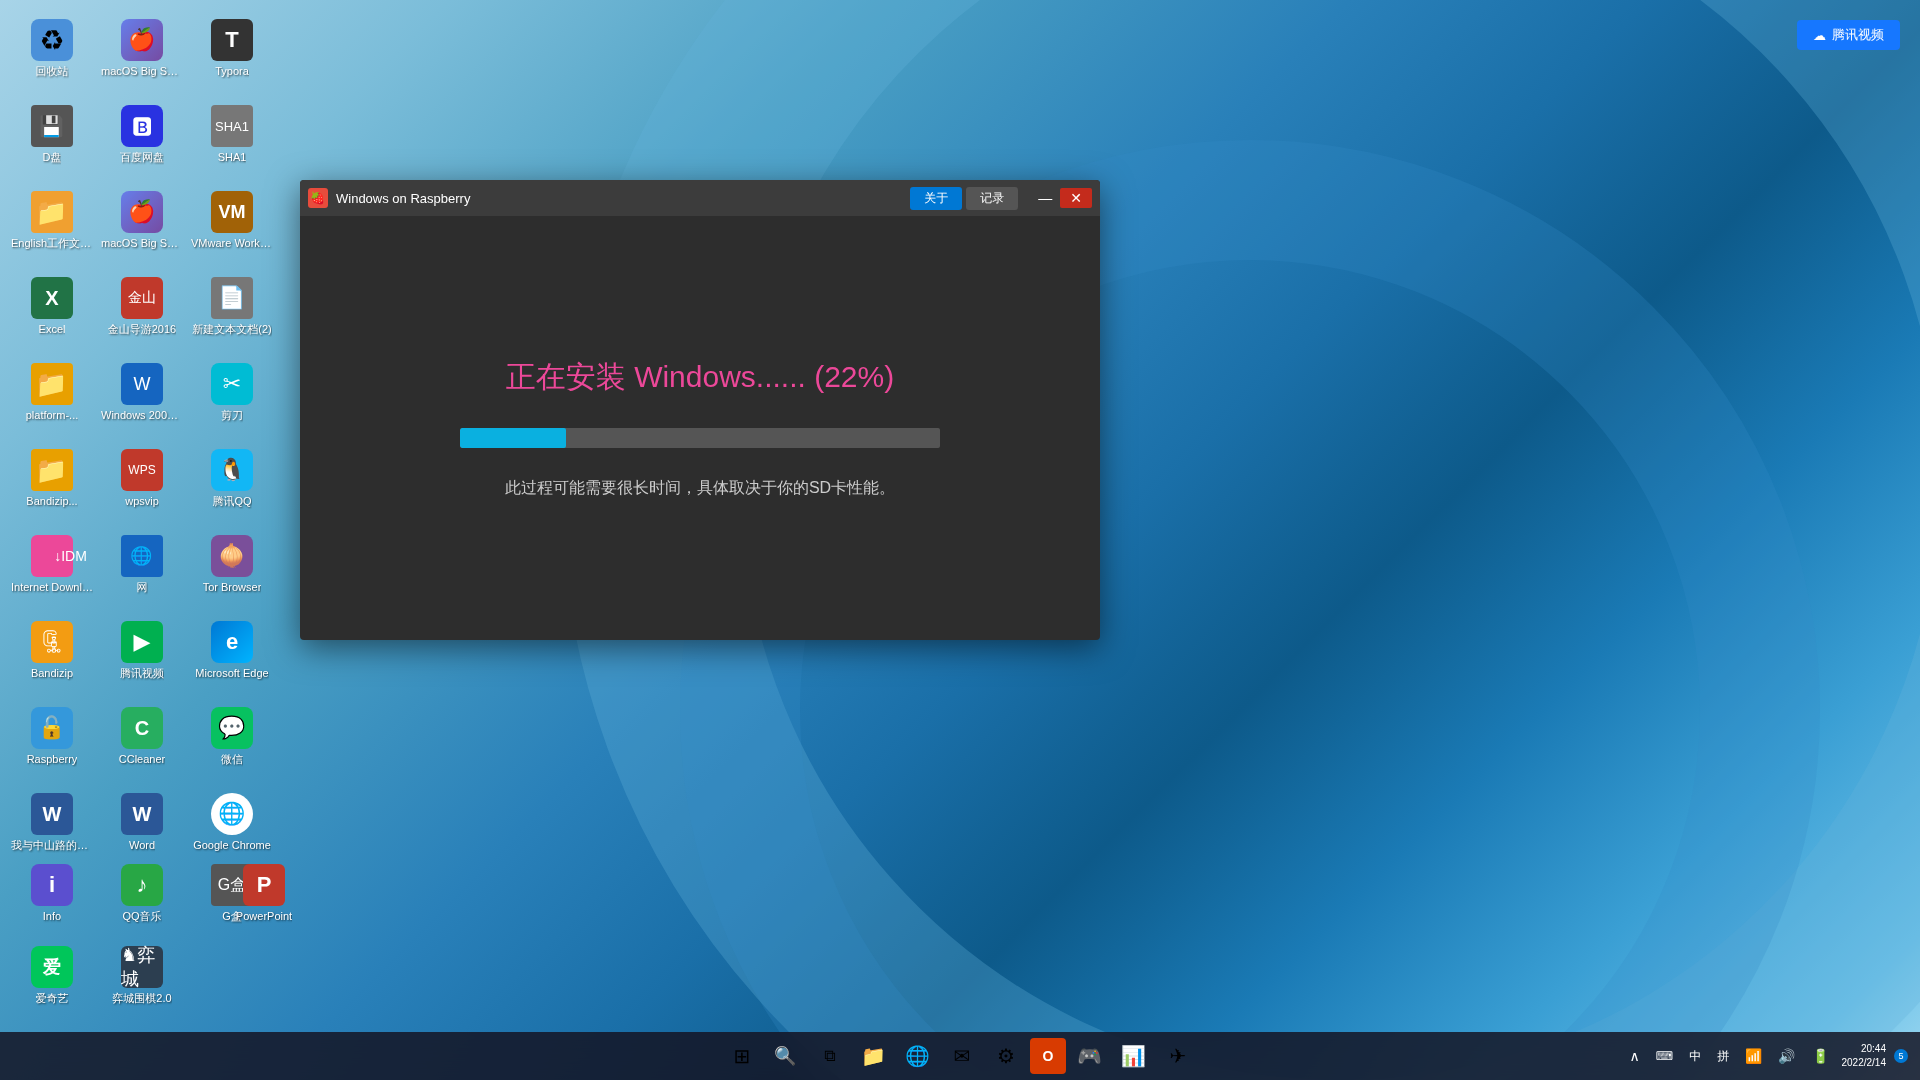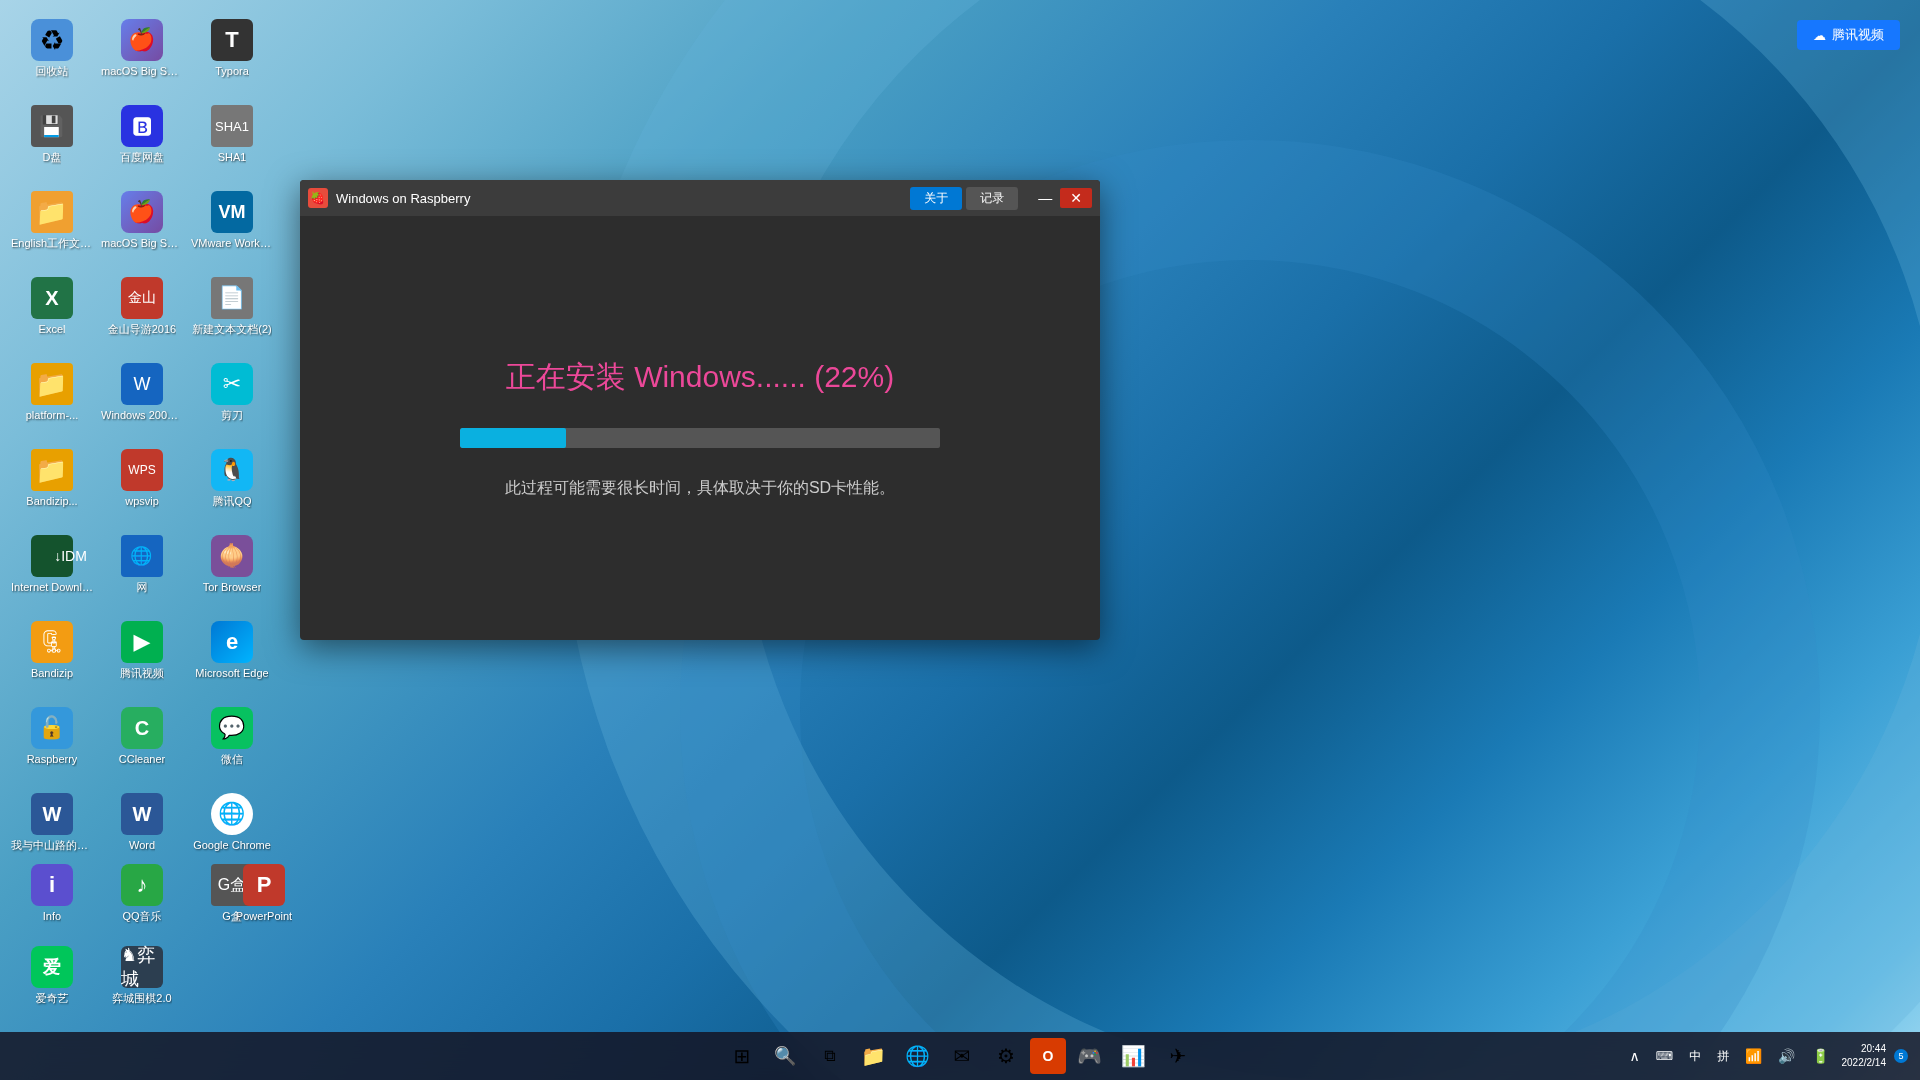--- a/index.html
+++ b/index.html
@@ -102,30 +102,30 @@
 
     
     .icon-folder { background: #f0a030; border-radius: 4px; }
     .icon-recycle { background: #4a90d9; border-radius: 8px; }
     .icon-typora { background: #333; border-radius: 6px; color: white; }
     .icon-macos { background: linear-gradient(135deg, #667eea, #764ba2); border-radius: 8px; }
     .icon-d { background: #555; border-radius: 4px; color: #fff; font-weight: bold; }
     .icon-baidu { background: #2932e1; border-radius: 8px; color: white; }
     .icon-sha { background: #777; border-radius: 4px; color: white; font-size: 14px; }
     .icon-excel { background: #217346; border-radius: 6px; color: white; }
-    .icon-vmware { background: #0369a1; border-radius: 6px; color: white; }
+    .icon-vmware { background: #a16207; border-radius: 6px; color: white; }
     .icon-jinshan { background: #c0392b; border-radius: 6px; color: white; }
     .icon-newfile { background: #777; border-radius: 4px; color: white; font-size: 14px; }
     .icon-platform { background: #e8a000; border-radius: 4px; }
     .icon-win2000 { background: #1565c0; border-radius: 6px; color: white; }
     .icon-feijian { background: #00bcd4; border-radius: 8px; color: white; }
     .icon-running { background: #e8a000; border-radius: 4px; }
     .icon-wpsvip { background: #c0392b; border-radius: 6px; color: white; font-size: 14px; }
     .icon-qq { background: #12B7F5; border-radius: 8px; color: white; }
-    .icon-idm { background: #14532d; border-radius: 6px; color: white; font-size: 13px; padding-left: 37px; }
+    .icon-idm { background: #ec4899; border-radius: 6px; color: white; font-size: 13px; padding-left: 37px; }
     .icon-tor { background: #7a4f9a; border-radius: 8px; color: white; }
     .icon-bandizip { background: #f39c12; border-radius: 6px; color: white; }
     .icon-tencent-video { background: #00b050; border-radius: 6px; color: white; }
     .icon-edge { background: linear-gradient(135deg, #0078d4, #00b4ff); border-radius: 8px; color: white; }
     .icon-unlocker { background: #3498db; border-radius: 8px; color: white; }
     .icon-ccleaner { background: #27ae60; border-radius: 8px; color: white; }
     .icon-wechat { background: #07c160; border-radius: 8px; color: white; }
     .icon-ppt { background: #c0392b; border-radius: 6px; color: white; }
     .icon-word { background: #2b5797; border-radius: 6px; color: white; }
     .icon-chrome { background: white; border-radius: 50%; color: #4285f4; }

